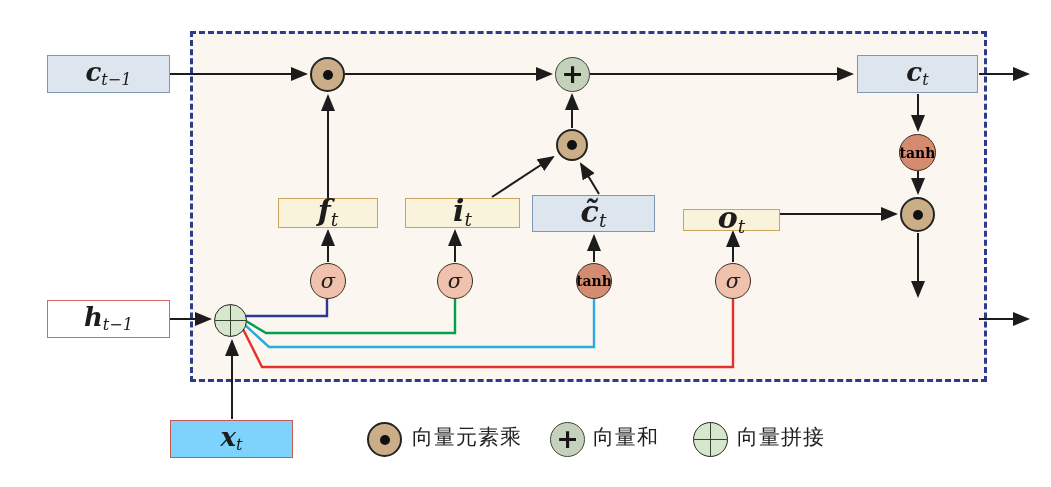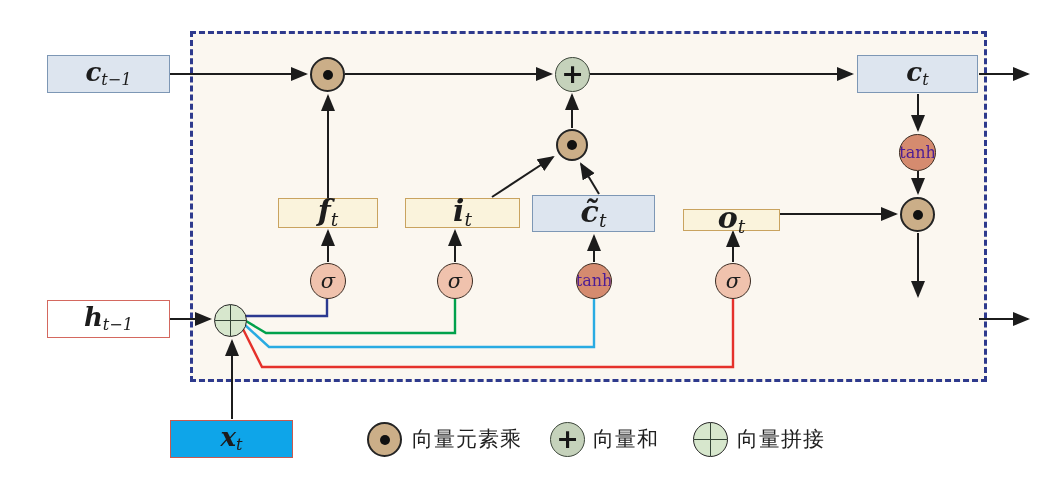--- a/index.html
+++ b/index.html
@@ -14,45 +14,45 @@
   }
   
   svg.wires{position:absolute;left:0;top:0;}
   
   .box{
     position:absolute;box-sizing:border-box;display:flex;align-items:center;justify-content:center;
   }
   .c-blue{background:#dde5ef;border:1.6px solid #7d97b5;}
   .c-cream{background:#faf3dc;border:1.6px solid #c9a35f;}
   .c-white{background:#ffffff;border:1.6px solid #d4685f;}
-  .c-pink{background:#0ea5e9;border:1.6px solid #c95a50;}
+  .c-pink{background:#7dd3fc;border:1.6px solid #c95a50;}
   .lbl{color:#1c1c1c;white-space:nowrap;line-height:1;}
   .lbl i{font-style:italic;font-weight:bold;font-family:"DejaVu Serif",serif;}
   .lbl sub{font-style:italic;font-weight:normal;font-size:0.62em;vertical-align:-0.25em;}
   .fs-big{font-size:26px;}
   .fs-mid{font-size:30px;}
   
   .circle{
     position:absolute;border-radius:50%;box-sizing:border-box;
     display:flex;align-items:center;justify-content:center;overflow:hidden;
   }
   .v-sigma{background:#f0c2ad;border:1.8px solid #3b2c23;}
   .v-tanh{background:#d58b6f;border:1.8px solid #3b2c23;}
   .v-mul{background:#cbae88;border:2px solid #242424;}
   .v-sum{background:#c5d2bb;border:1.8px solid #3c463a;}
   .v-concat{background:#d7e7cd;border:1.8px solid #242424;}
   .v-concat::before{content:"";position:absolute;left:0;right:0;top:50%;height:1.6px;margin-top:-0.8px;background:#344436;}
   .v-concat::after{content:"";position:absolute;top:0;bottom:0;left:50%;width:1.6px;margin-left:-0.8px;background:#344436;}
   .dot{width:10px;height:10px;border-radius:50%;background:#111;}
   .sigma-txt{font-family:"DejaVu Serif",serif;font-style:italic;font-size:21px;color:#1c1c1c;line-height:1;}
-  .tanh-txt{font-family:"DejaVu Serif",serif;font-size:16px;color:#4c1d95;line-height:1;}
+  .tanh-txt{font-family:"DejaVu Serif",serif;font-size:14px;color:#000000;line-height:1;font-weight:bold;}
   .plus-txt{font-family:"DejaVu Sans",sans-serif;font-weight:bold;font-size:27px;color:#161616;line-height:1;margin-top:-2px;}
   
   .legend-label{
-    position:absolute;font-family:Liberation Serif, serif;font-size:21px;color:#1f1f1f;
+    position:absolute;font-family:Liberation Mono, monospace;font-size:21px;color:#1f1f1f;
     line-height:26px;white-space:nowrap;letter-spacing:1px;
   }
 </style>
 </head>
 <body>
 
 <div class="canvas">
 
   <div class="cell-box"></div>
 

